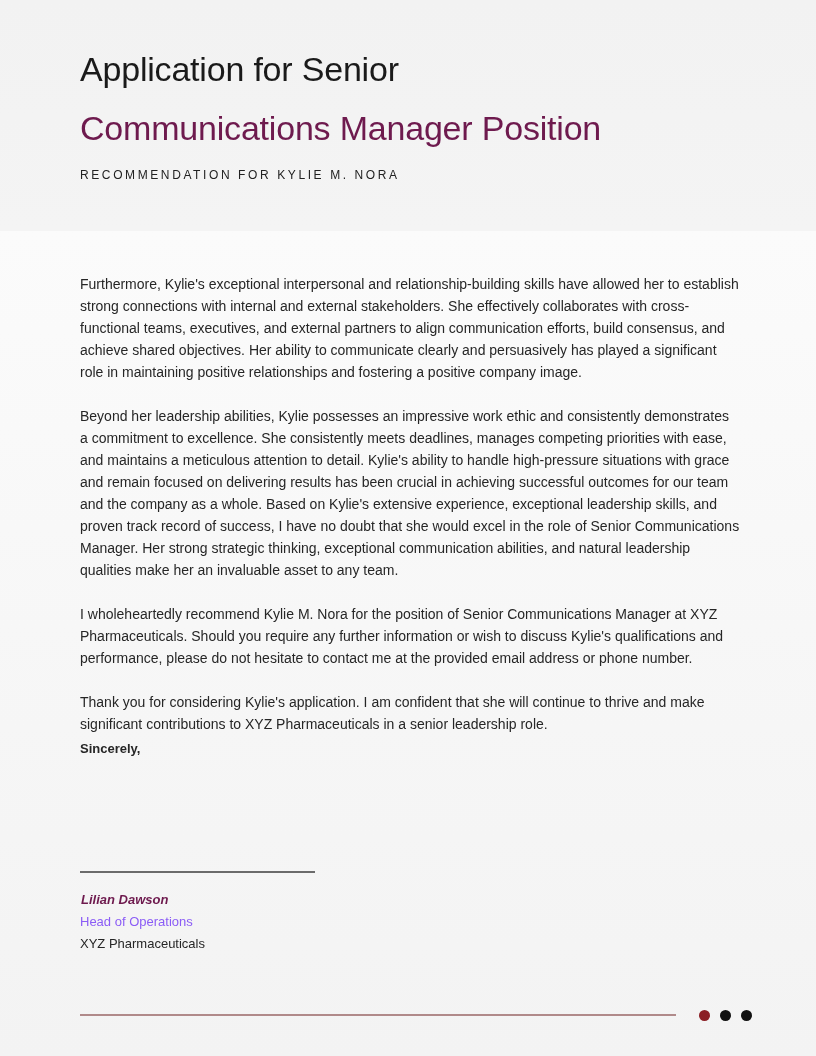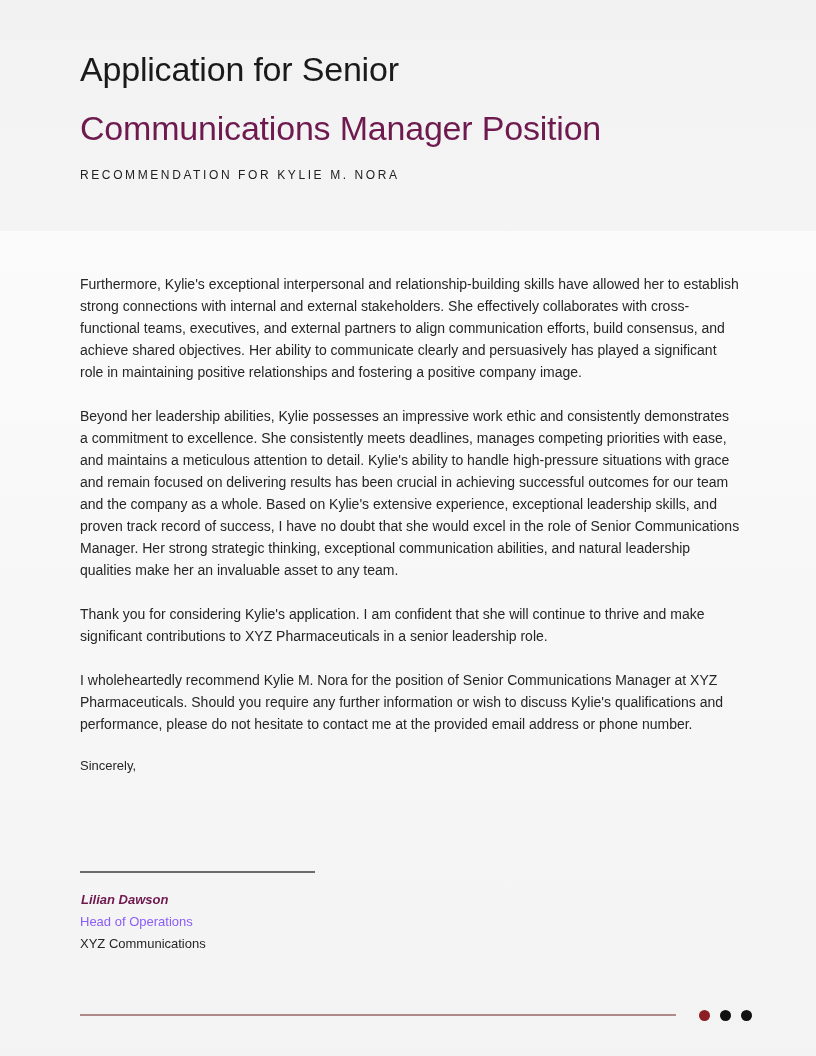--- a/index.html
+++ b/index.html
@@ -35,22 +35,22 @@
       background: linear-gradient(180deg, #fbfbfb 0%, #f6f6f6 60%, #f3f3f3 100%);
     }
     .letter {
       position: absolute; left: 80px; top: 273px; width: 660px;
     }
     .para {
       font-size: 14px; line-height: 22px; color: #262626;
       margin-bottom: 22px;
     }
     .closing {
-      position: absolute; left: 80px; top: 755px;
-      font-size: 13px; line-height: 22px; color: #262626;
+      position: absolute; left: 80px; top: 738px;
+      font-size: 13px; line-height: 22px; color: #262626; font-weight: bold;
     }
     .sig-line {
       position: absolute; left: 80px; top: 871px; width: 235px; height: 2px;
       background: #6b6b6b;
     }
     .sig-name {
       position: absolute; left: 81px; top: 889px;
       font-size: 13px; line-height: 22px; font-weight: 700; font-style: italic;
     }
     .sig-title {
@@ -76,29 +76,29 @@
   <div class="title-line1">Application for Senior</div>
   <div class="title-line2" style="color: rgb(110, 26, 78);">Communications Manager Position</div>
   <div class="subtitle">RECOMMENDATION FOR KYLIE M. NORA</div>
 </div>
 
 <div class="body-area"></div>
 
 <div class="letter">
   <p class="para">Furthermore, Kylie's exceptional interpersonal and relationship-building skills have allowed her to establish strong connections with internal and external stakeholders. She effectively collaborates with cross-functional teams, executives, and external partners to align communication efforts, build consensus, and achieve shared objectives. Her ability to communicate clearly and persuasively has played a significant role in maintaining positive relationships and fostering a positive company image.</p>
   <p class="para">Beyond her leadership abilities, Kylie possesses an impressive work ethic and consistently demonstrates a commitment to excellence. She consistently meets deadlines, manages competing priorities with ease, and maintains a meticulous attention to detail. Kylie's ability to handle high-pressure situations with grace and remain focused on delivering results has been crucial in achieving successful outcomes for our team and the company as a whole. Based on Kylie's extensive experience, exceptional leadership skills, and proven track record of success, I have no doubt that she would excel in the role of Senior Communications Manager. Her strong strategic thinking, exceptional communication abilities, and natural leadership qualities make her an invaluable asset to any team.</p>
+  <p class="para">I wholeheartedly recommend Kylie M. Nora for the position of Senior Communications Manager at XYZ Pharmaceuticals. Should you require any further information or wish to discuss Kylie's qualifications and performance, please do not hesitate to contact me at the provided email address or phone number.</p>
   <p class="para">Thank you for considering Kylie's application. I am confident that she will continue to thrive and make significant contributions to XYZ Pharmaceuticals in a senior leadership role.</p>
-  <p class="para">I wholeheartedly recommend Kylie M. Nora for the position of Senior Communications Manager at XYZ Pharmaceuticals. Should you require any further information or wish to discuss Kylie's qualifications and performance, please do not hesitate to contact me at the provided email address or phone number.</p>
 </div>
 
 <div class="closing">Sincerely,</div>
 
 <div class="sig-line"></div>
 <div class="sig-name accent-text" style="color: rgb(110, 26, 78);">Lilian Dawson</div>
 <div class="sig-title">Head of Operations</div>
-<div class="sig-company">XYZ Communications</div>
+<div class="sig-company">XYZ Pharmaceuticals</div>
 
 <div class="footer-line" style="background: rgb(176, 138, 138);"></div>
 <div class="footer-dots">
   <span class="dot" style="background: rgb(139, 31, 37);"></span>
   <span class="dot" style="background: rgb(17, 17, 17);"></span>
   <span class="dot" style="background: rgb(17, 17, 17);"></span>
 </div>
 
 </body></html>

